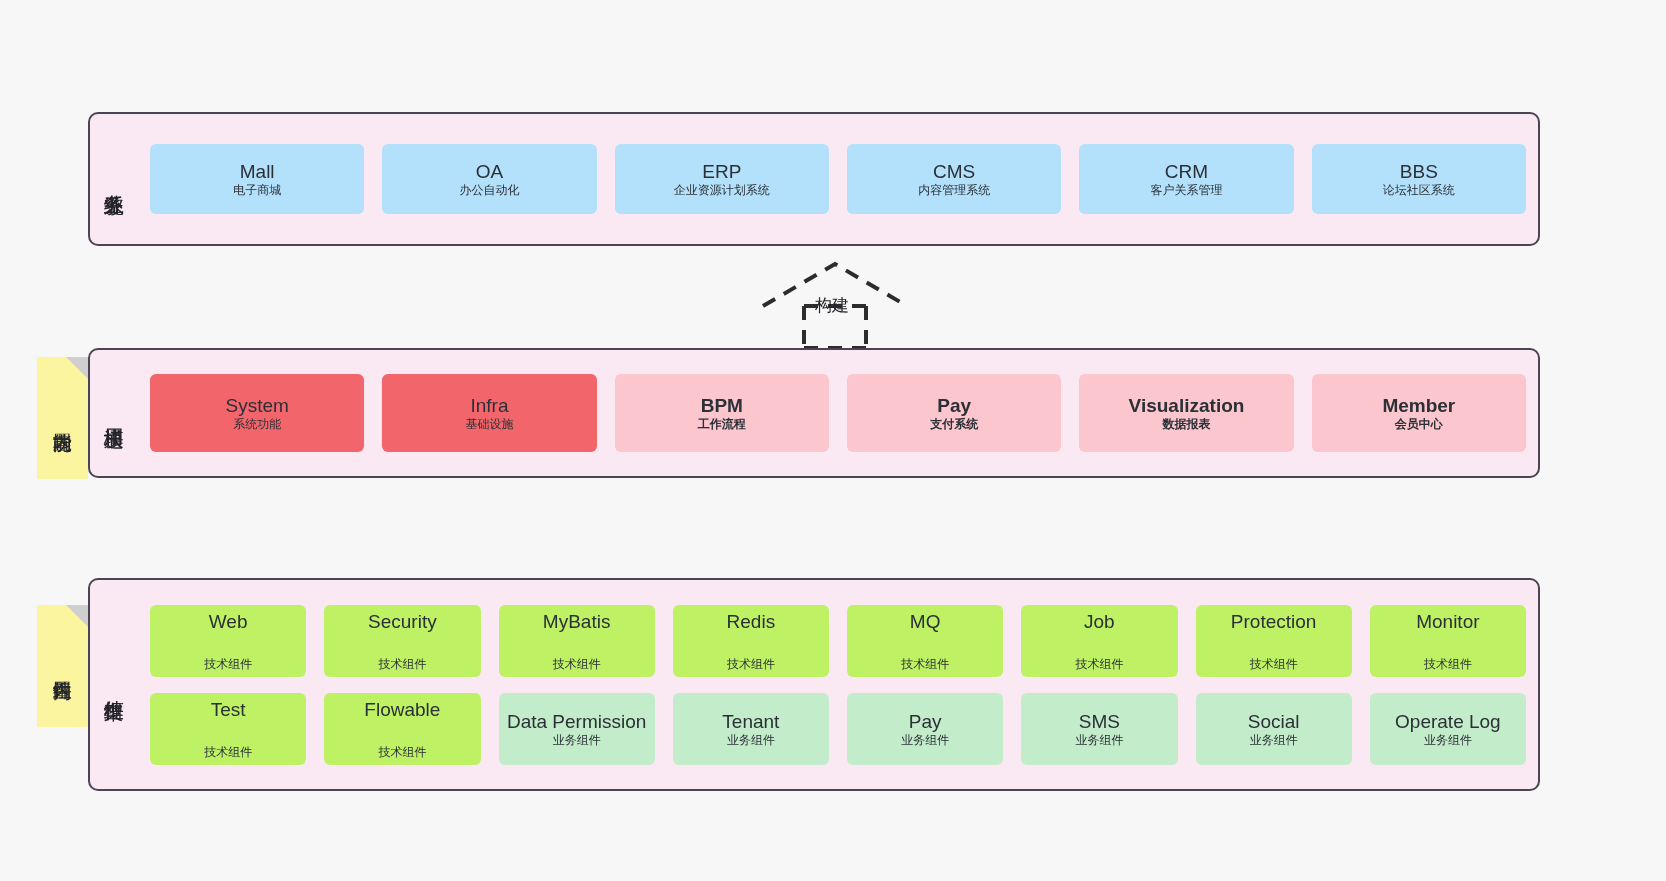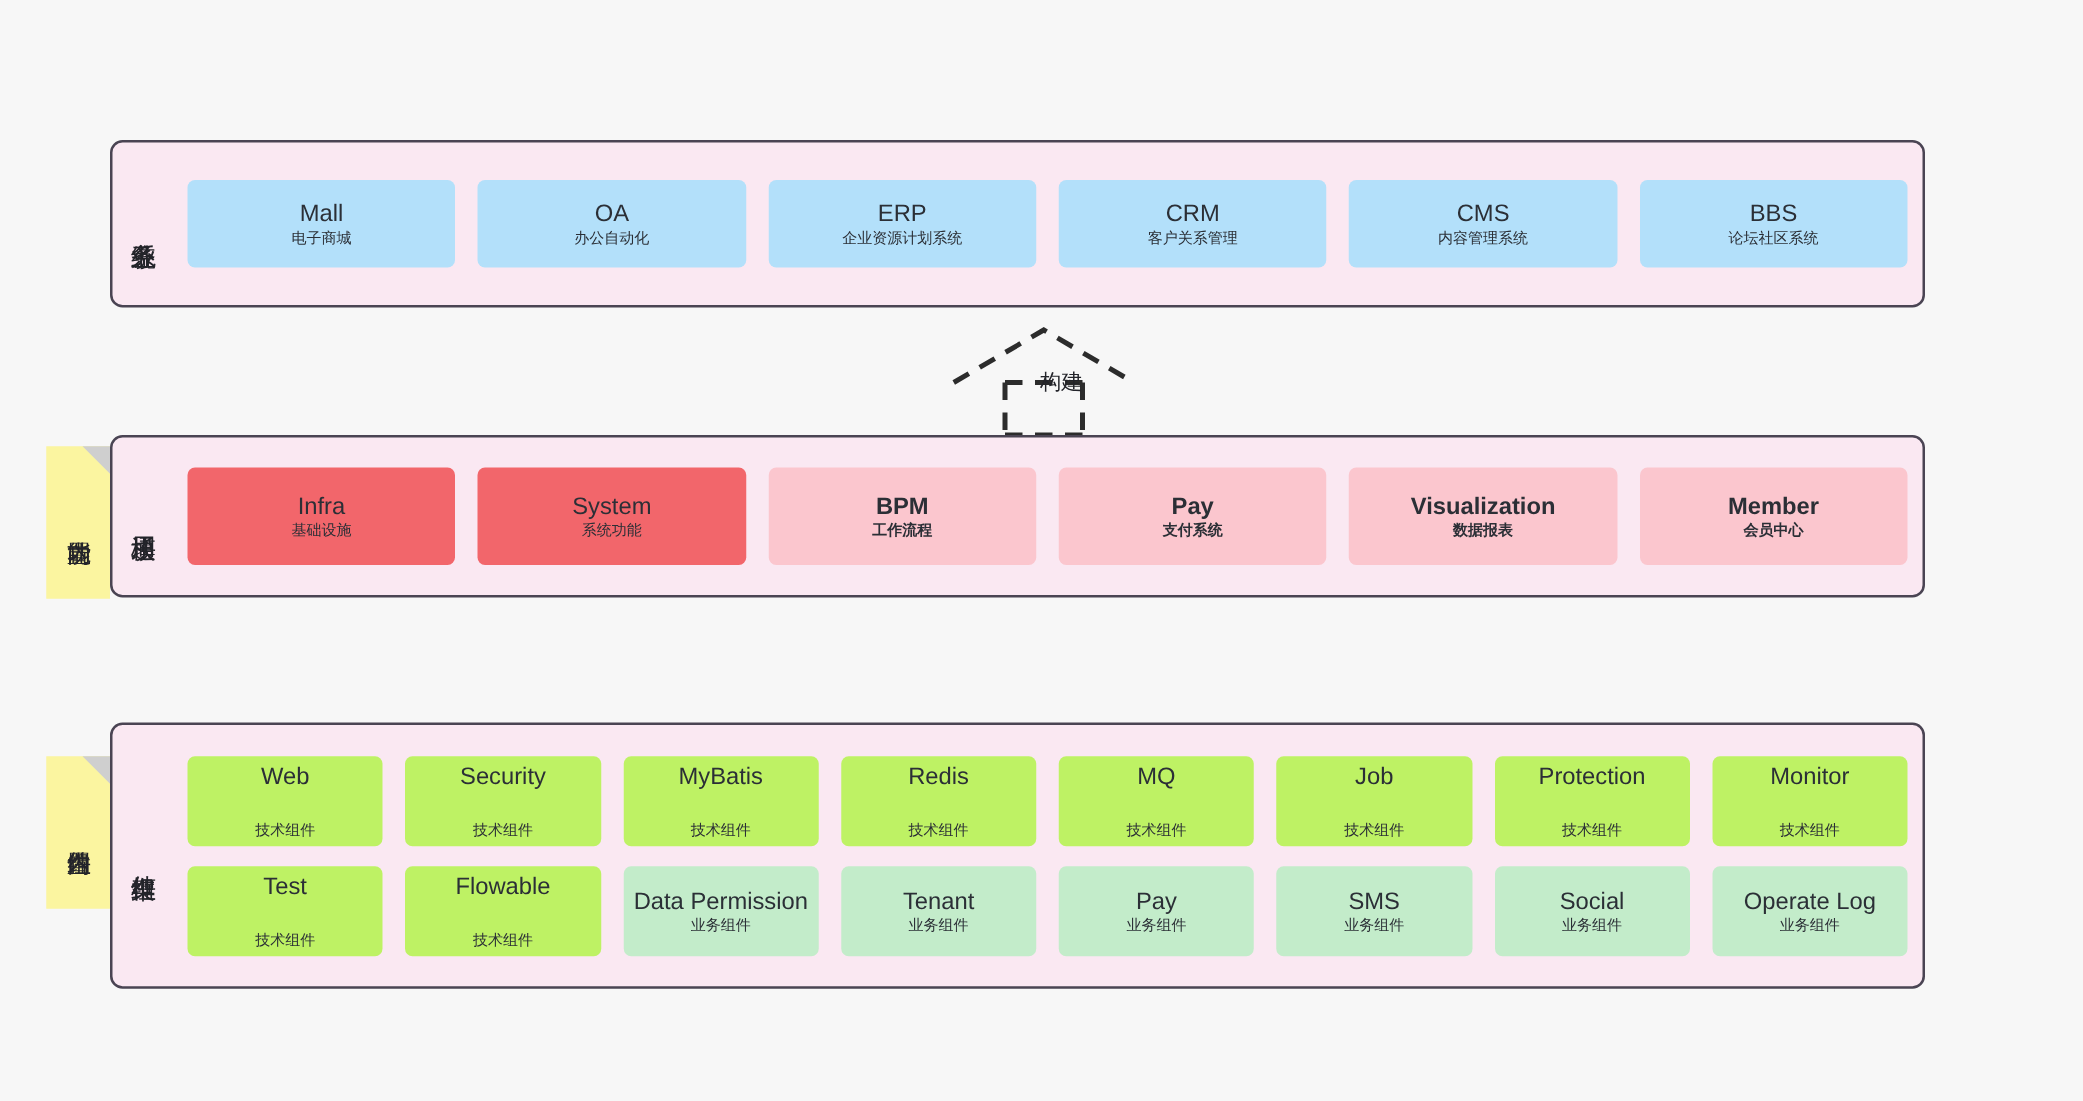--- a/index.html
+++ b/index.html
@@ -109,21 +109,21 @@
   .arrow-group { position: absolute; }
   .arrow-group svg { display: block; overflow: visible; }
   .arrow-label {
     position: absolute;
     font-size: 17px;
     color: #23242a;
     background: transparent;
     white-space: nowrap;
   }
   #arrow-build { left: 755px; top: 258px; width: 160px; height: 90px; }
-  #arrow-build .arrow-label { left: 60px; top: 36px; margin-left: 17px; }
+  #arrow-build .arrow-label { left: 60px; top: 36px; }
   #arrow-impl  { left: 770px; top: 492px; width: 160px; height: 90px; }
   #arrow-impl  .arrow-label { left: 60px; top: 36px; }
 </style>
 </head>
 <body>
 
 <div id="stage">
 
   <div class="layer" id="layer-business">
     <div class="layer-title">业务系统</div>
@@ -135,26 +135,26 @@
         </div>
         <div class="cell c-blue">
           <span class="en">OA</span>
           <span class="cn">办公自动化</span>
         </div>
         <div class="cell c-blue">
           <span class="en">ERP</span>
           <span class="cn">企业资源计划系统</span>
         </div>
         <div class="cell c-blue">
+          <span class="en">CMS</span>
+          <span class="cn">内容管理系统</span>
+        </div>
+        <div class="cell c-blue">
           <span class="en">CRM</span>
           <span class="cn">客户关系管理</span>
-        </div>
-        <div class="cell c-blue">
-          <span class="en">CMS</span>
-          <span class="cn">内容管理系统</span>
         </div>
         <div class="cell c-blue">
           <span class="en">BBS</span>
           <span class="cn">论坛社区系统</span>
         </div>
       </div>
     </div>
   </div>
 
   <div class="arrow-group" id="arrow-build">
@@ -166,26 +166,26 @@
   </div>
 
   <div class="sticky" id="sticky-common">
     <span>内置功能</span>
   </div>
   <div class="layer" id="layer-common">
     <div class="layer-title">通用模块</div>
     <div class="layer-body">
       <div class="row">
         <div class="cell c-red">
+          <span class="en">System</span>
+          <span class="cn">系统功能</span>
+        </div>
+        <div class="cell c-red">
           <span class="en">Infra</span>
           <span class="cn">基础设施</span>
-        </div>
-        <div class="cell c-red">
-          <span class="en">System</span>
-          <span class="cn">系统功能</span>
         </div>
         <div class="cell c-pink">
           <span class="en">BPM</span>
           <span class="cn">工作流程</span>
         </div>
         <div class="cell c-pink">
           <span class="en">Pay</span>
           <span class="cn">支付系统</span>
         </div>
         <div class="cell c-pink">

